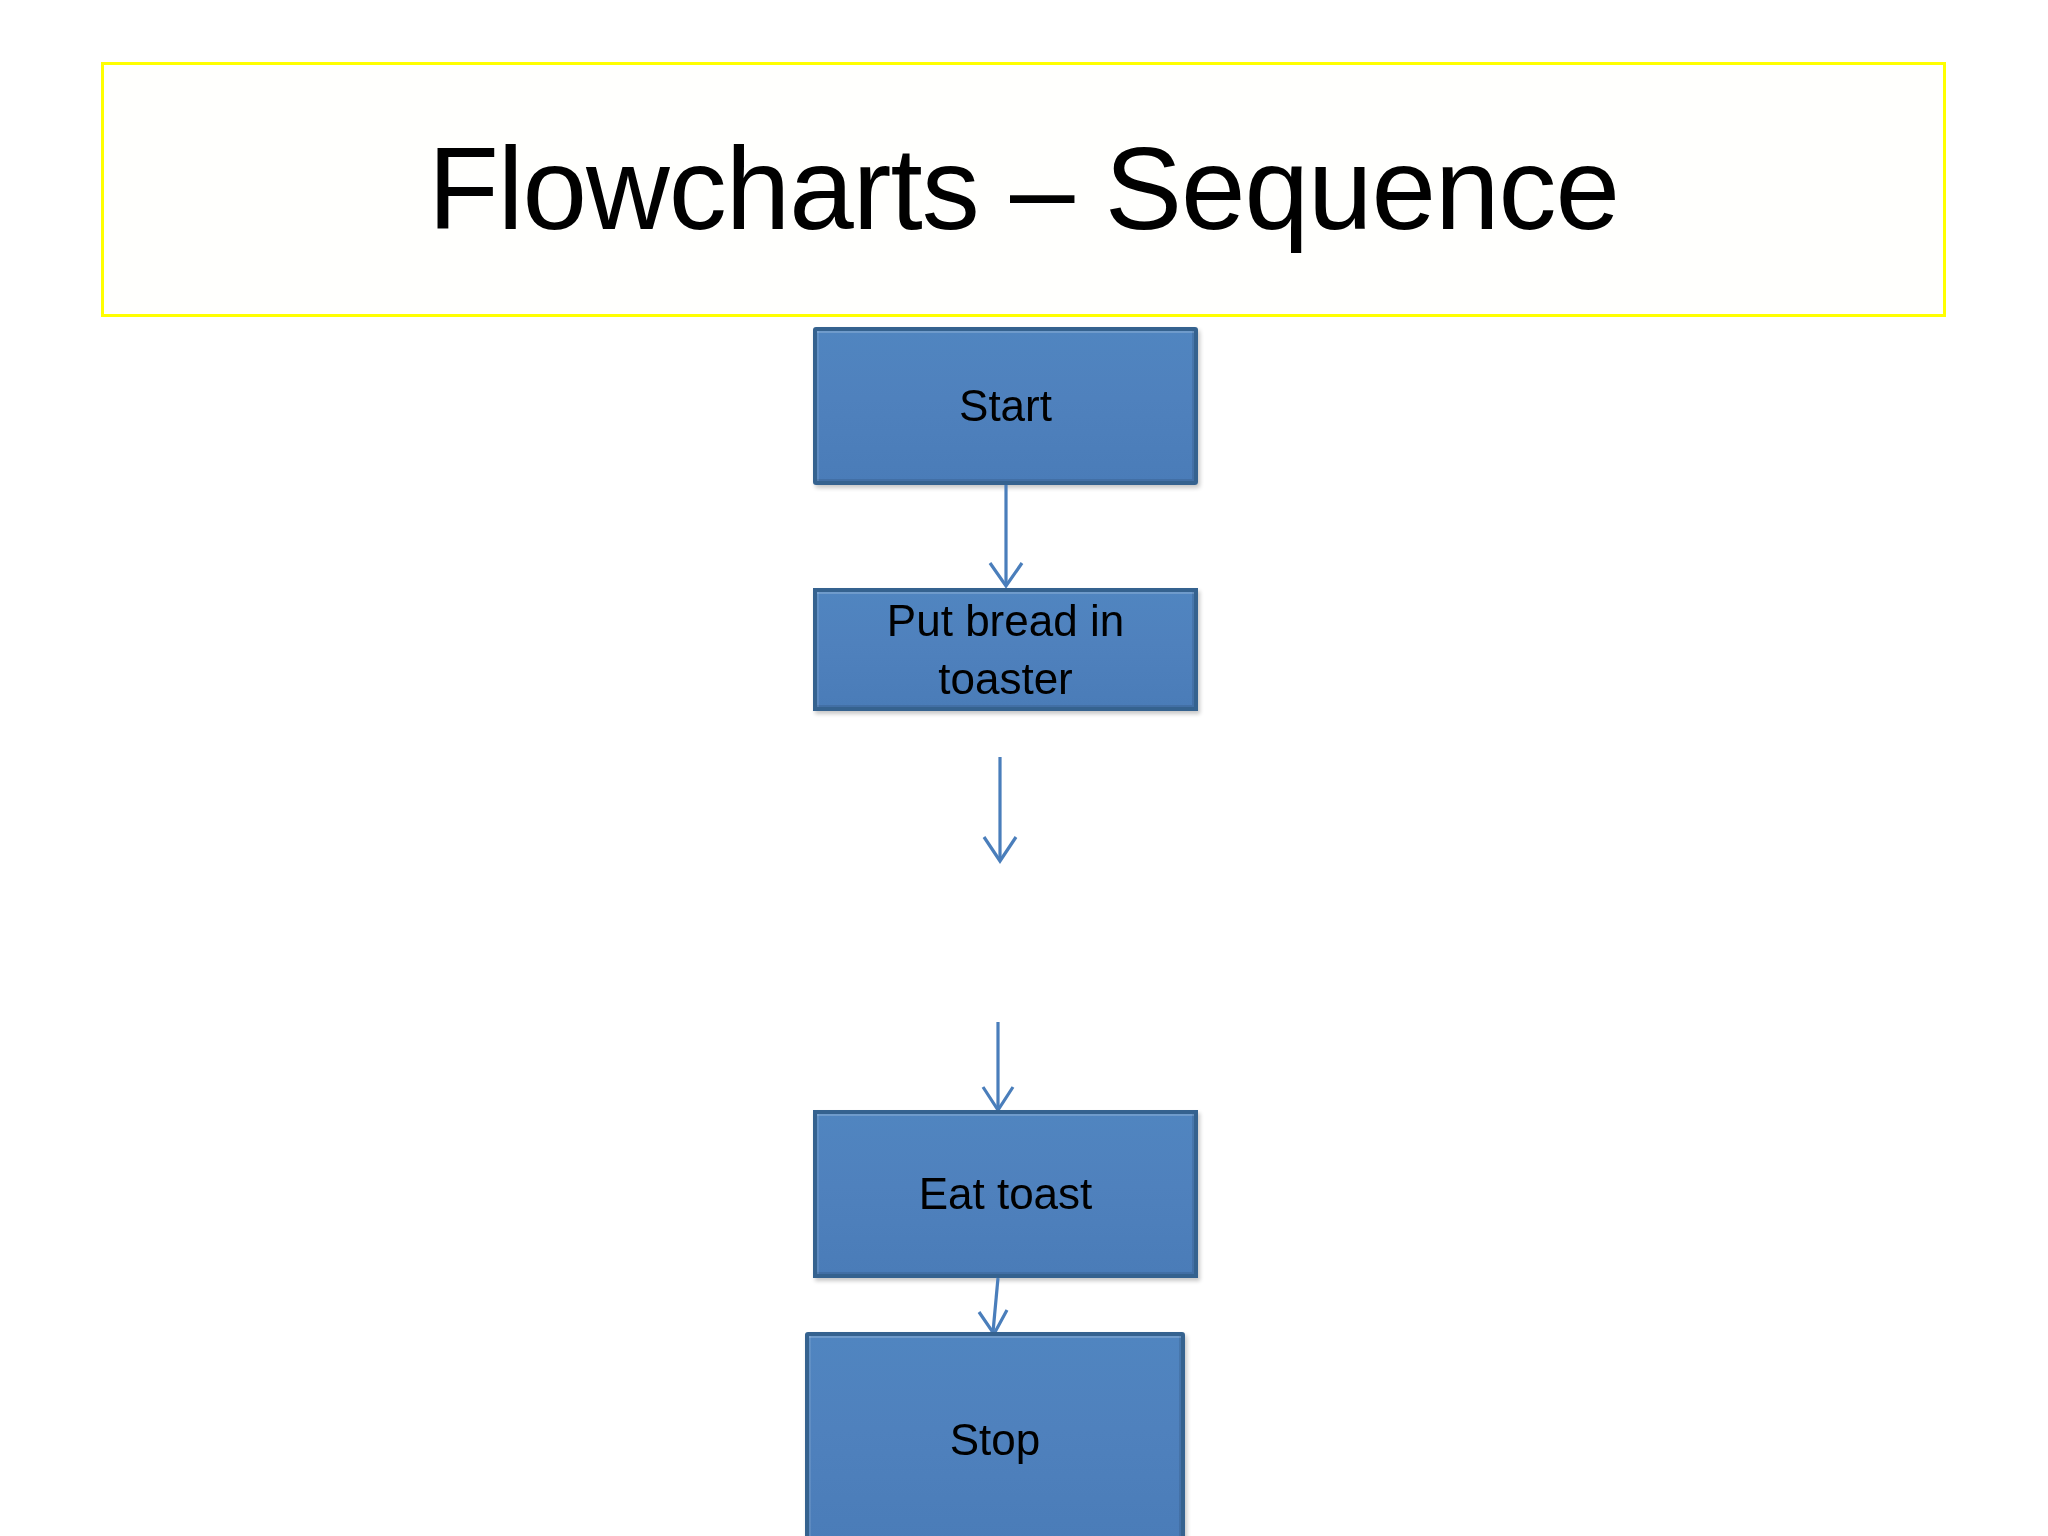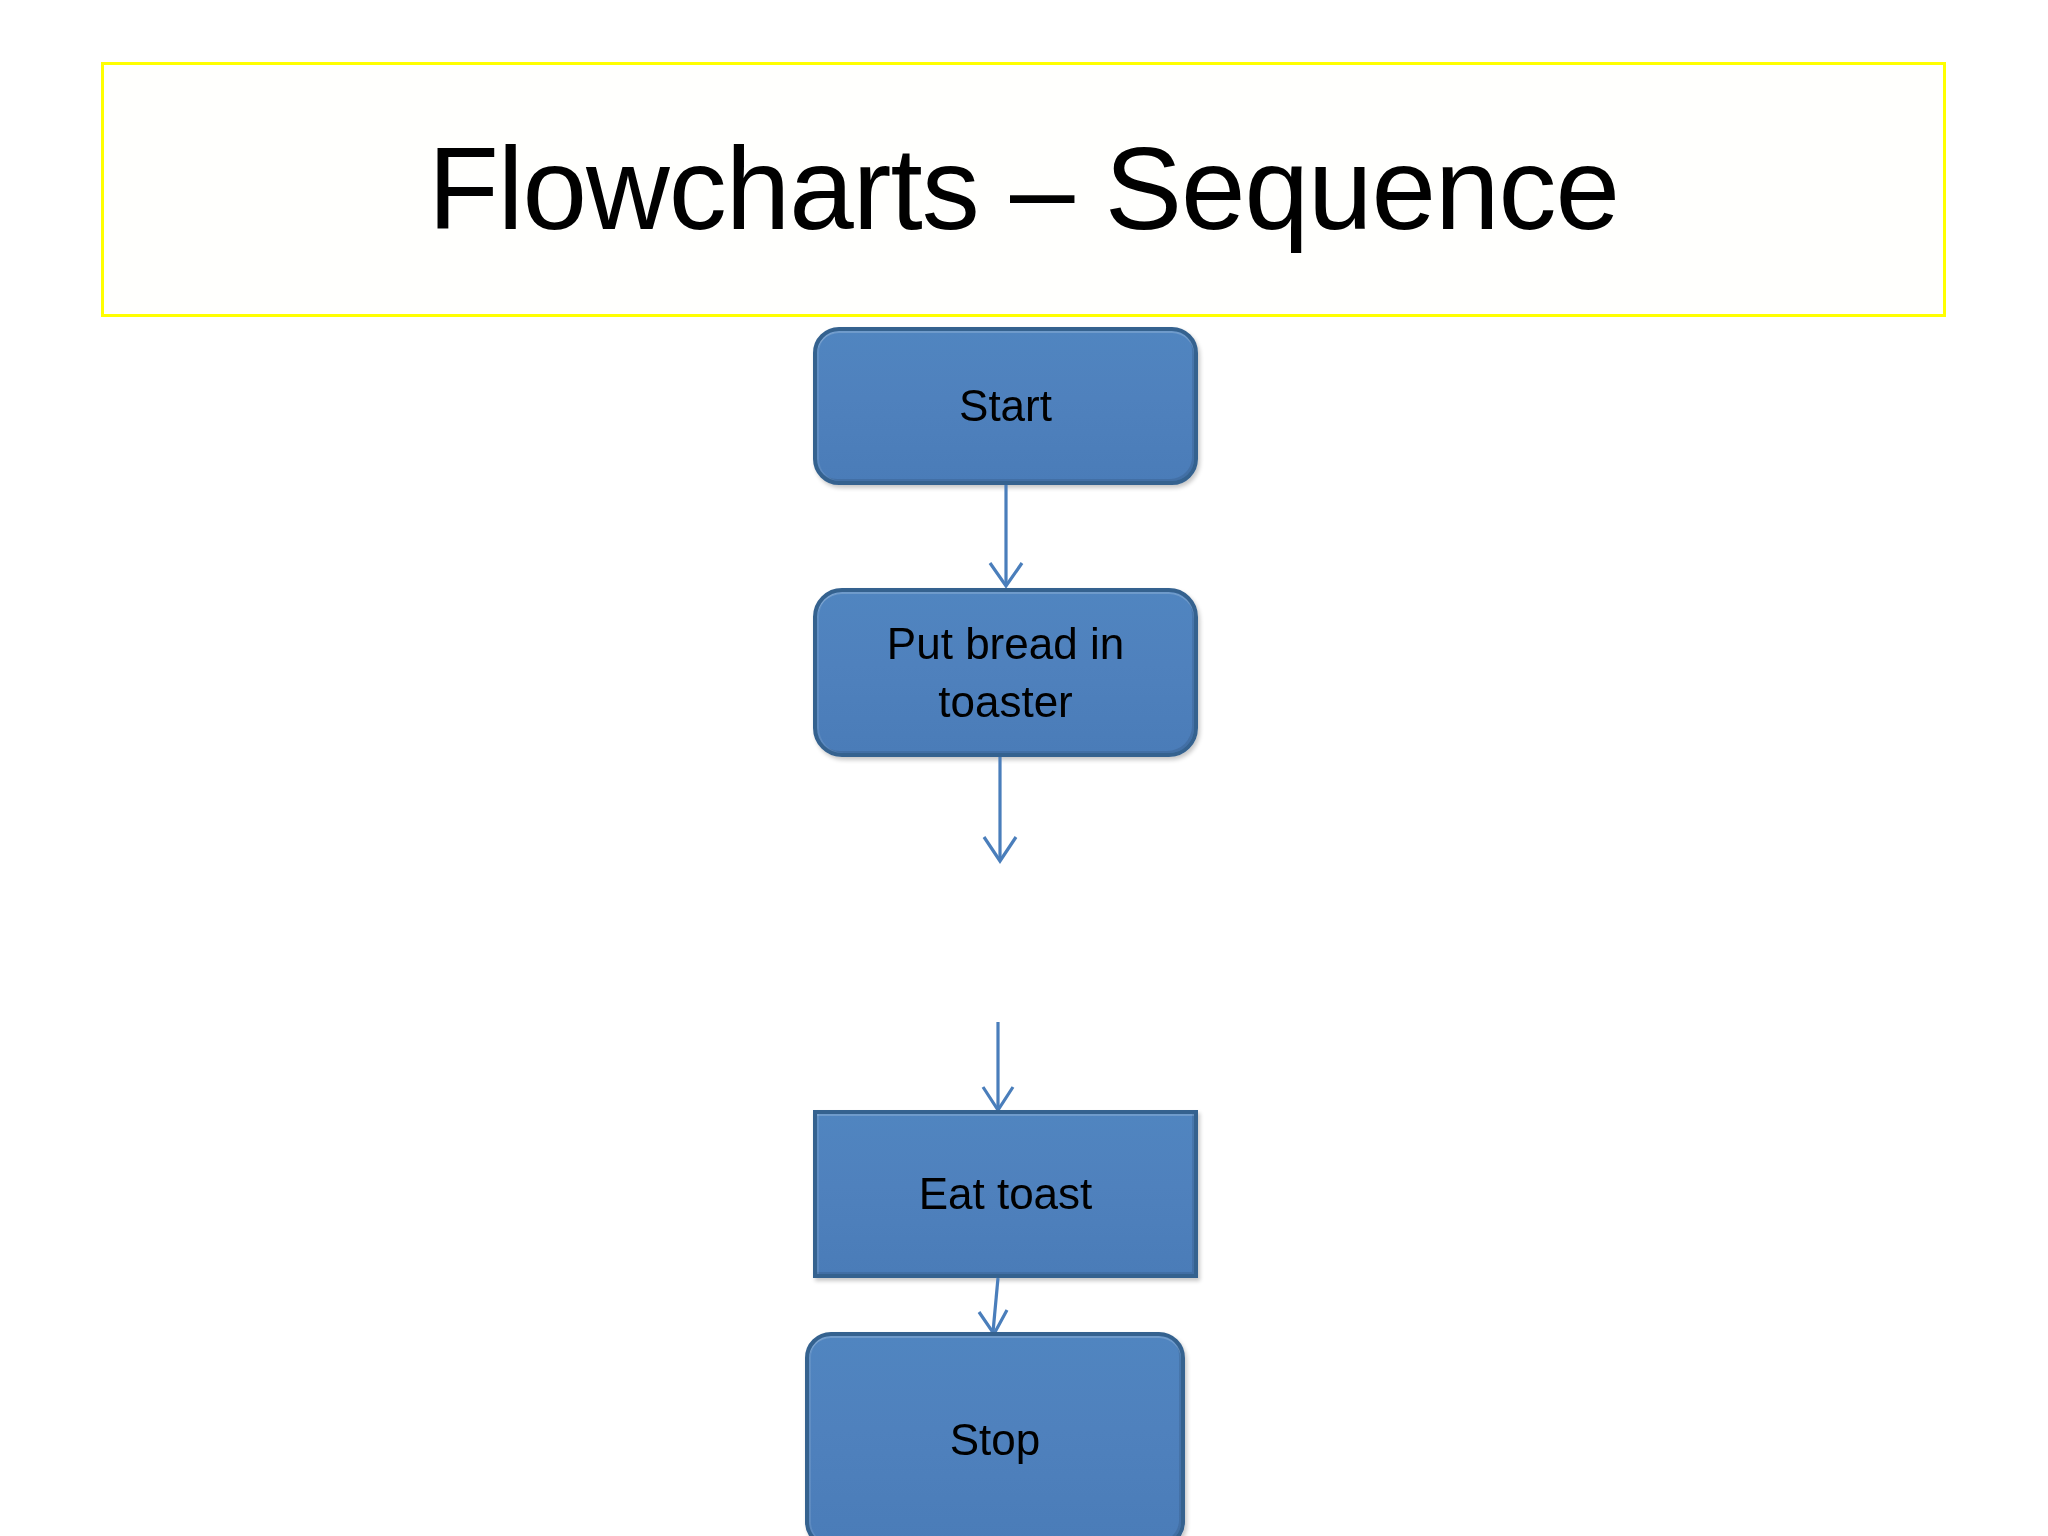--- a/index.html
+++ b/index.html
@@ -56,21 +56,21 @@
     display: flex;
     align-items: center;
     justify-content: center;
     box-shadow:
       inset 0 2px 0 rgba(255,255,255,0.18),
       inset 2px 0 0 rgba(255,255,255,0.10),
       inset -2px -2px 0 rgba(0,0,0,0.10),
       2px 3px 4px rgba(0,0,0,0.22);
   }
   .node.rounded {
-    border-radius: 26px;
+    border-radius: 3px;
   }
   .node-label {
     font-family: "Liberation Sans", sans-serif;
     font-size: 44px;
     font-weight: 400;
     color: #000000;
     text-align: center;
     line-height: 1.30;
     white-space: pre-line;
     padding: 0 10px;
@@ -99,21 +99,21 @@
 
   <div class="node rounded" style="left:813px; top:327px; width:385px; height:158px;">
     <div class="node-label">Start</div>
   </div>
 
   <svg class="connector" style="left:960px; top:485px; width:100px; height:105px;" viewBox="0 0 100 105">
     <line x1="46" y1="0" x2="46" y2="100"></line>
     <polyline points="30,78 46,101 62,78"></polyline>
   </svg>
 
-  <div class="node" style="left:813px; top:588px; width:385px; height:169px;border-radius:29px;">
+  <div class="node" style="left:813px; top:588px; width:385px; height:123px;">
     <div class="node-label">Put bread in
 toaster</div>
   </div>
 
   <svg class="connector" style="left:955px; top:757px; width:100px; height:110px;" viewBox="0 0 100 110">
     <line x1="45" y1="0" x2="45" y2="103"></line>
     <polyline points="29,80 45,104 61,80"></polyline>
   </svg>
 
 

